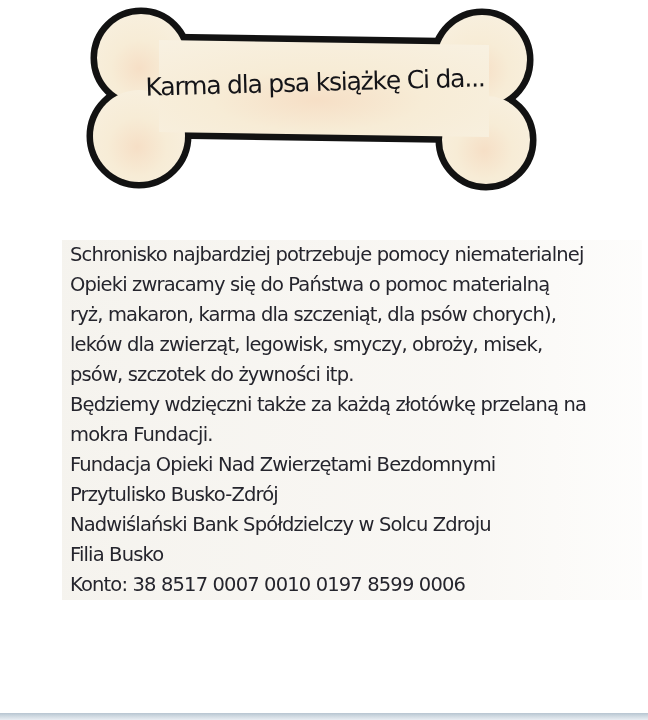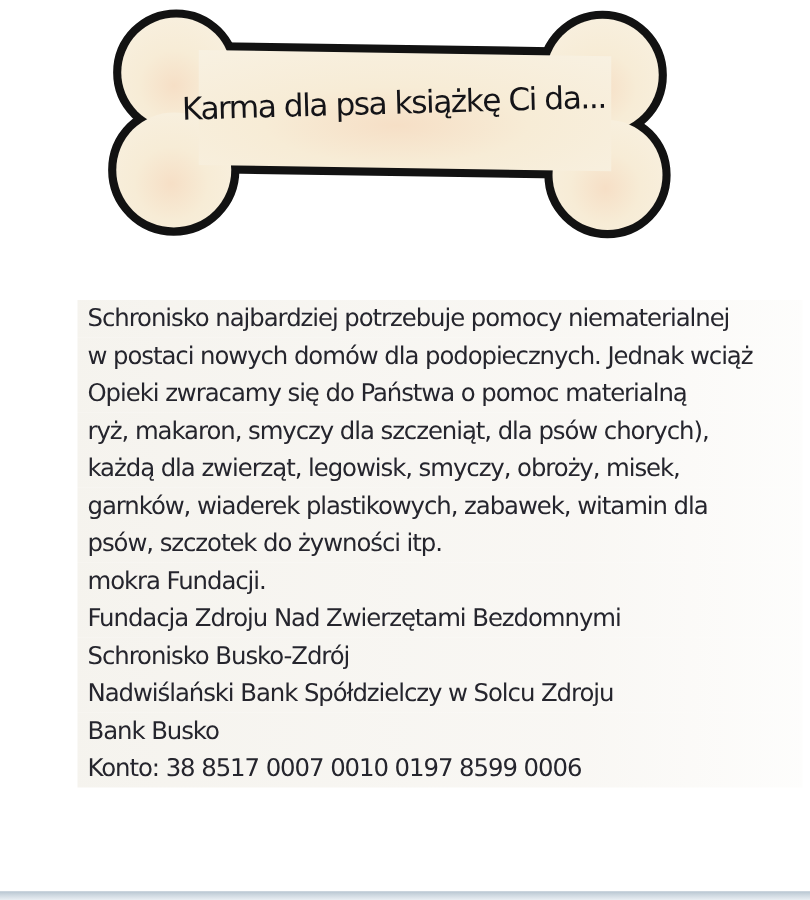--- a/index.html
+++ b/index.html
@@ -88,29 +88,28 @@
         <circle cx="402" cy="136" r="44"></circle>
         <polygon points="75,36 405,41 405,133 75,128"></polygon>
       </g>
     </svg>
   </div>
 
   <div class="bone-title">Karma dla psa książkę Ci da...</div>
 
   <div class="body-text">
     <div class="text-line">Schronisko najbardziej potrzebuje pomocy niematerialnej</div>
-    <div class="text-line">w postaci nowych domów dla podopiecznych. Jednak wciąż</div>
     <div class="text-line">Opieki zwracamy się do Państwa o pomoc materialną</div>
-    <div class="text-line">ryż, makaron, smyczy dla szczeniąt, dla psów chorych),</div>
-    <div class="text-line">każdą dla zwierząt, legowisk, smyczy, obroży, misek,</div>
-    <div class="text-line">garnków, wiaderek plastikowych, zabawek, witamin dla</div>
+    <div class="text-line">ryż, makaron, karma dla szczeniąt, dla psów chorych),</div>
+    <div class="text-line">leków dla zwierząt, legowisk, smyczy, obroży, misek,</div>
     <div class="text-line">psów, szczotek do żywności itp.</div>
+    <div class="text-line">Będziemy wdzięczni także za każdą złotówkę przelaną na</div>
     <div class="text-line">mokra Fundacji.</div>
-    <div class="text-line">Fundacja Zdroju Nad Zwierzętami Bezdomnymi</div>
-    <div class="text-line">Schronisko Busko-Zdrój</div>
+    <div class="text-line">Fundacja Opieki Nad Zwierzętami Bezdomnymi</div>
+    <div class="text-line">Przytulisko Busko-Zdrój</div>
     <div class="text-line">Nadwiślański Bank Spółdzielczy w Solcu Zdroju</div>
-    <div class="text-line">Bank Busko</div>
+    <div class="text-line">Filia Busko</div>
     <div class="text-line">Konto: 38 8517 0007 0010 0197 8599 0006</div>
   </div>
 
   <div class="footer-strip"></div>
 
 </div>
 
 </body></html>

